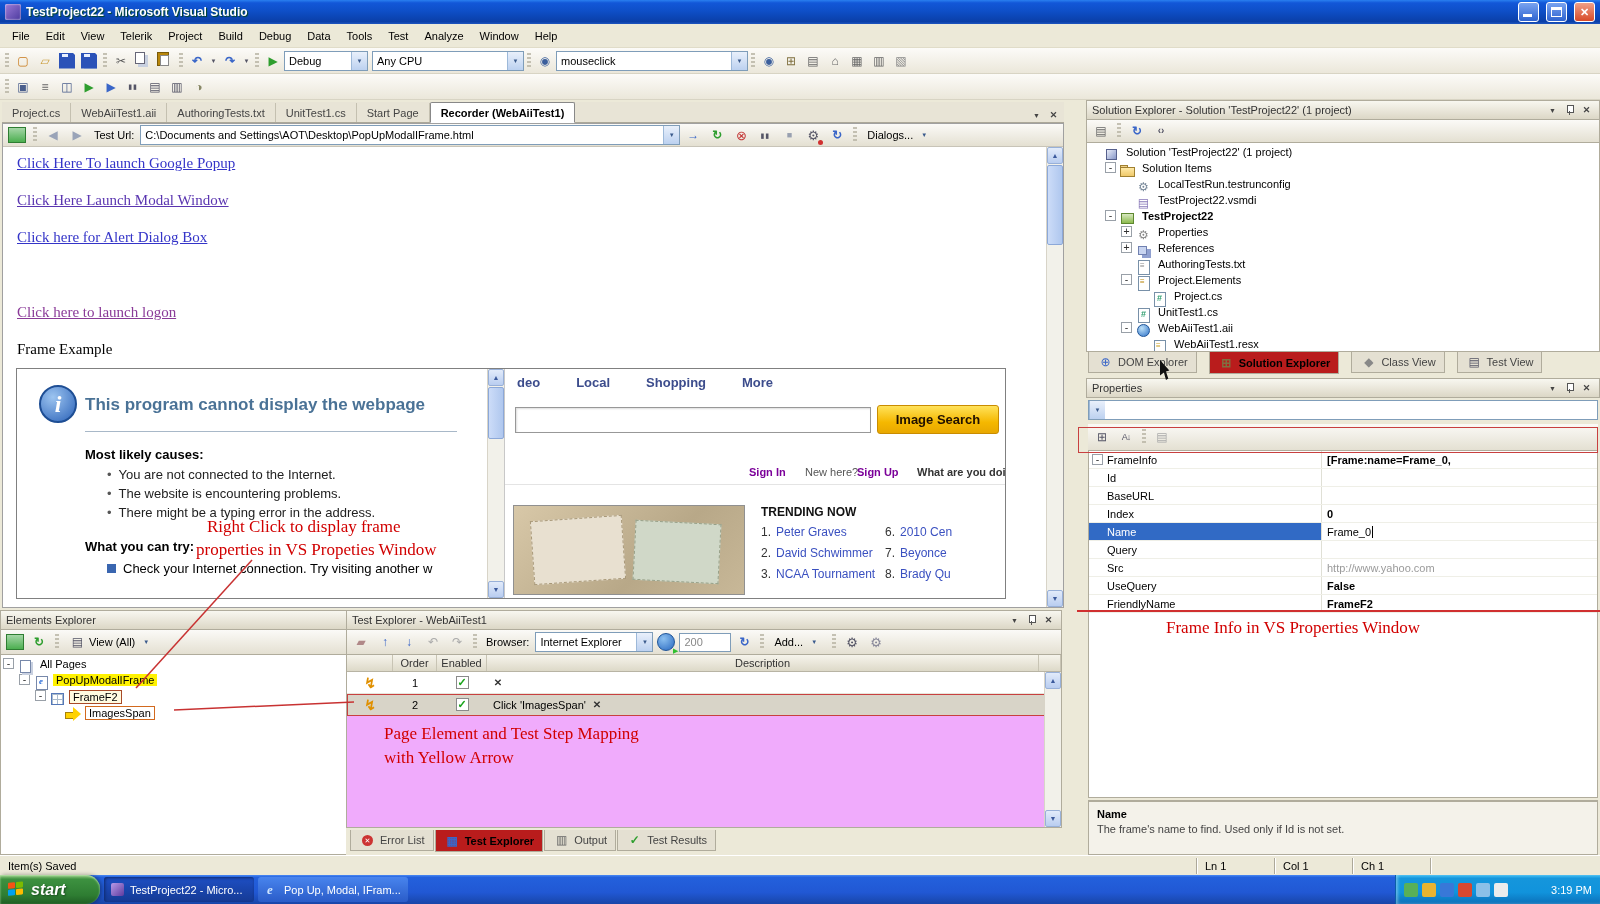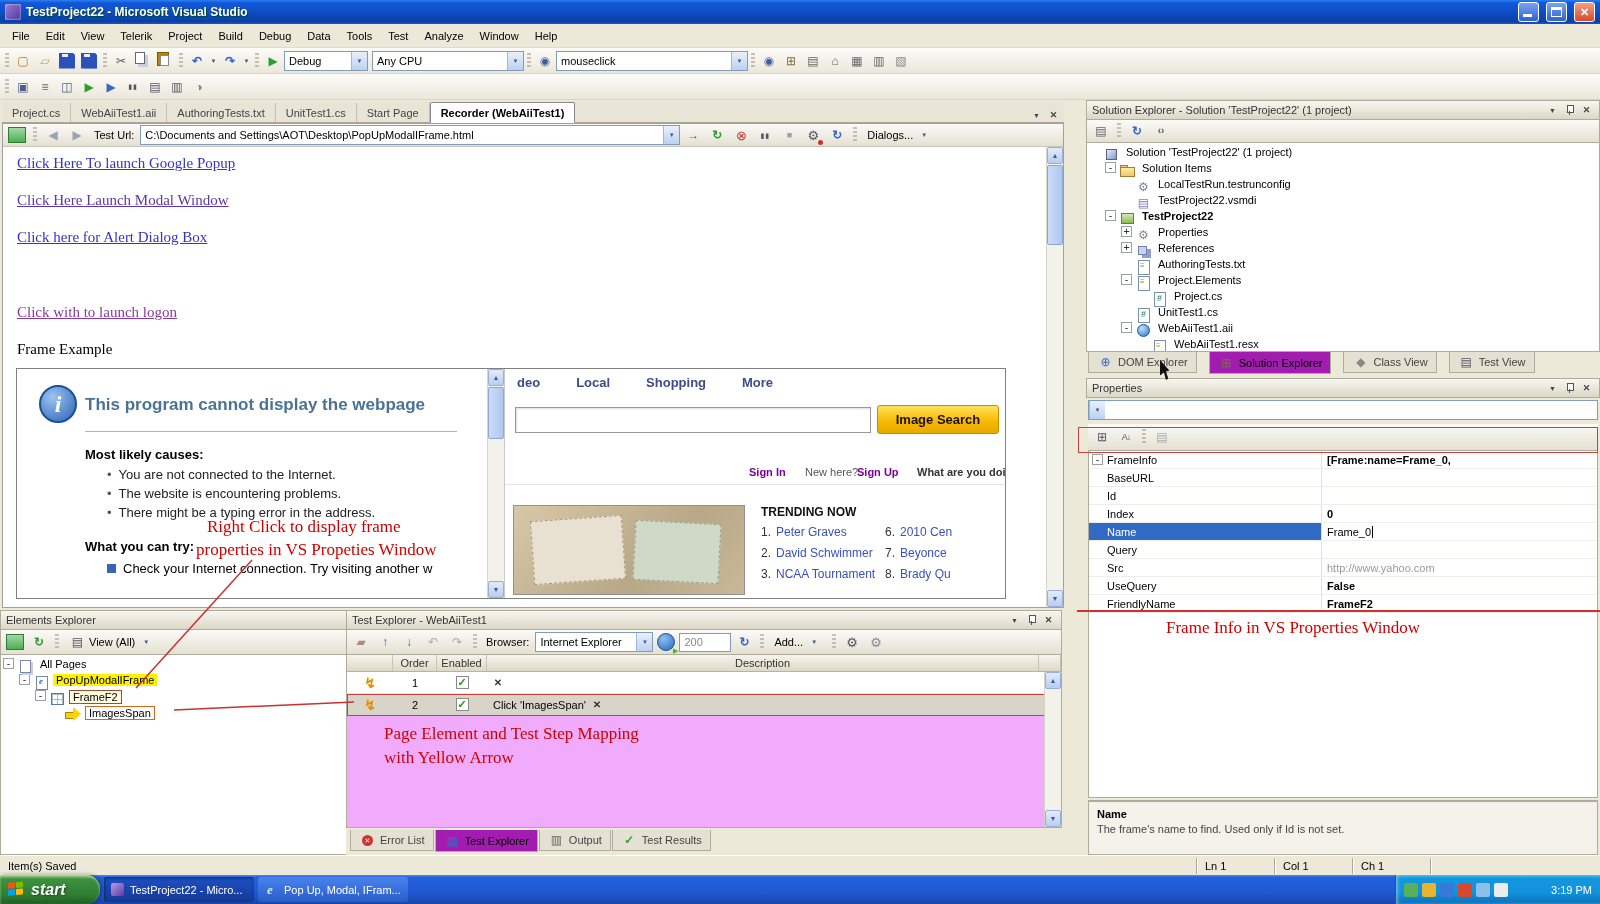--- a/index.html
+++ b/index.html
@@ -127,21 +127,21 @@
 .step.sel{background:#D8D4C8;outline:1px solid #C84040;outline-offset:-1px}
 .chk{width:13px;height:13px;border:1px solid #8A8A8A;background:#fff;display:flex;align-items:center;justify-content:center}
 .chk.checked::after{content:"✓";color:#1CA41C;font-size:11px;font-weight:bold;margin-top:-1px}
 .del-x{color:#333;font-size:10px;font-weight:bold;cursor:pointer}
 .tgrid-sb{position:absolute;right:0;top:17px;bottom:0;width:17px}
 .speed-box{width:52px;height:19px;border:1px solid #7F9DB9;background:#fff;color:#888;display:flex;align-items:center;padding:0 4px}
 
 
 .bottom-tabs{position:absolute;left:0;bottom:2px;height:23px;display:flex;align-items:flex-start;gap:1px;padding-left:4px}
 .btab{height:21px;display:flex;align-items:center;gap:4px;padding:0 8px;border:1px solid #B0AC9C;border-top:none;background:#E4E0D2;color:#444;white-space:nowrap}
-.btab.active{background:#a21caf;font-weight:normal;color:#000;height:22px}
+.btab.active{background:#b91c1c;font-weight:bold;color:#000;height:22px}
 
 
 .solution-explorer{position:absolute;left:1086px;top:100px;width:514px;height:252px;background:#ec4899}
 .right-tabs{position:absolute;left:1086px;top:352px;width:514px;height:24px;display:flex;align-items:flex-start;gap:12px;padding-left:2px;background:#ECE9D8}
 .properties{position:absolute;left:1086px;top:378px;width:514px;height:477px;background:#ECE9D8}
 .pcombo{position:absolute;left:2px;top:22px;width:510px}
 .ptoolbar{position:absolute;left:2px;top:46px;width:510px;height:26px;display:flex;align-items:center;gap:2px;padding:0 3px;background:linear-gradient(180deg,#FBFAF7,#E4E0D2)}
 .pgrid{position:absolute;left:2px;top:72px;bottom:57px;width:510px;background:#fff;border:1px solid #B0AC9C;overflow:hidden}
 .prow{display:flex;height:18px;border-bottom:1px solid #EFEFE7;align-items:stretch}
 .pname{width:233px;flex:none;display:flex;align-items:center;border-right:1px solid #E0E0D6;background:#fff;padding-left:2px;white-space:nowrap;overflow:hidden}
@@ -412,21 +412,21 @@
       <span class="grip"></span>
       <span class="ddbtn">
           <span>Dialogs...</span>
           <span class="carrow" style="border:none;background:none"></span>
         </span>
     </div>
     <div class="webview">
       <span class="weblink l1">Click Here To launch Google Popup</span>
       <span class="weblink l2">Click Here Launch Modal Window</span>
       <span class="weblink l3">Click here for Alert Dialog Box</span>
-      <span class="weblink l4">Click with to launch logon</span>
+      <span class="weblink l4">Click here to launch logon</span>
       <span class="frame-label">Frame Example</span>
 
       <div class="framebox">
 
         <div class="ie-error">
           <span class="ie-ico">i</span>
           <span class="ie-title">This program cannot display the webpage</span>
           <span class="ie-hr"></span>
           <span class="ie-causes-title">Most likely causes:</span>
           <ul class="ie-causes">
@@ -820,32 +820,32 @@
           </div>
           <div class="pval">
             <span>[Frame:name=Frame_0,</span>
 
           </div>
         </div>
 
         <div class="prow">
           <div class="pname">
             <span class="exp pexp"></span>
-            <span class="pname-text">BaseURL</span>
+            <span class="pname-text">Id</span>
           </div>
           <div class="pval">
             <span></span>
 
           </div>
         </div>
 
         <div class="prow">
           <div class="pname">
             <span class="exp pexp"></span>
-            <span class="pname-text">Id</span>
+            <span class="pname-text">BaseURL</span>
           </div>
           <div class="pval">
             <span></span>
 
           </div>
         </div>
 
         <div class="prow boldv">
           <div class="pname">
             <span class="exp pexp"></span>

